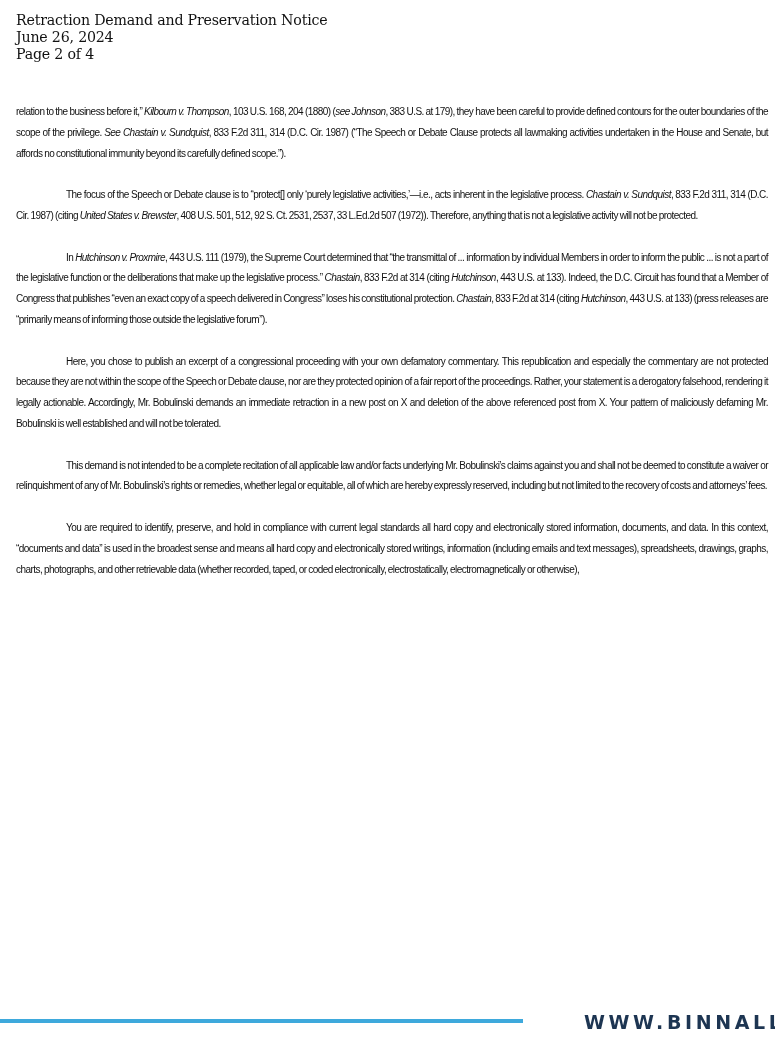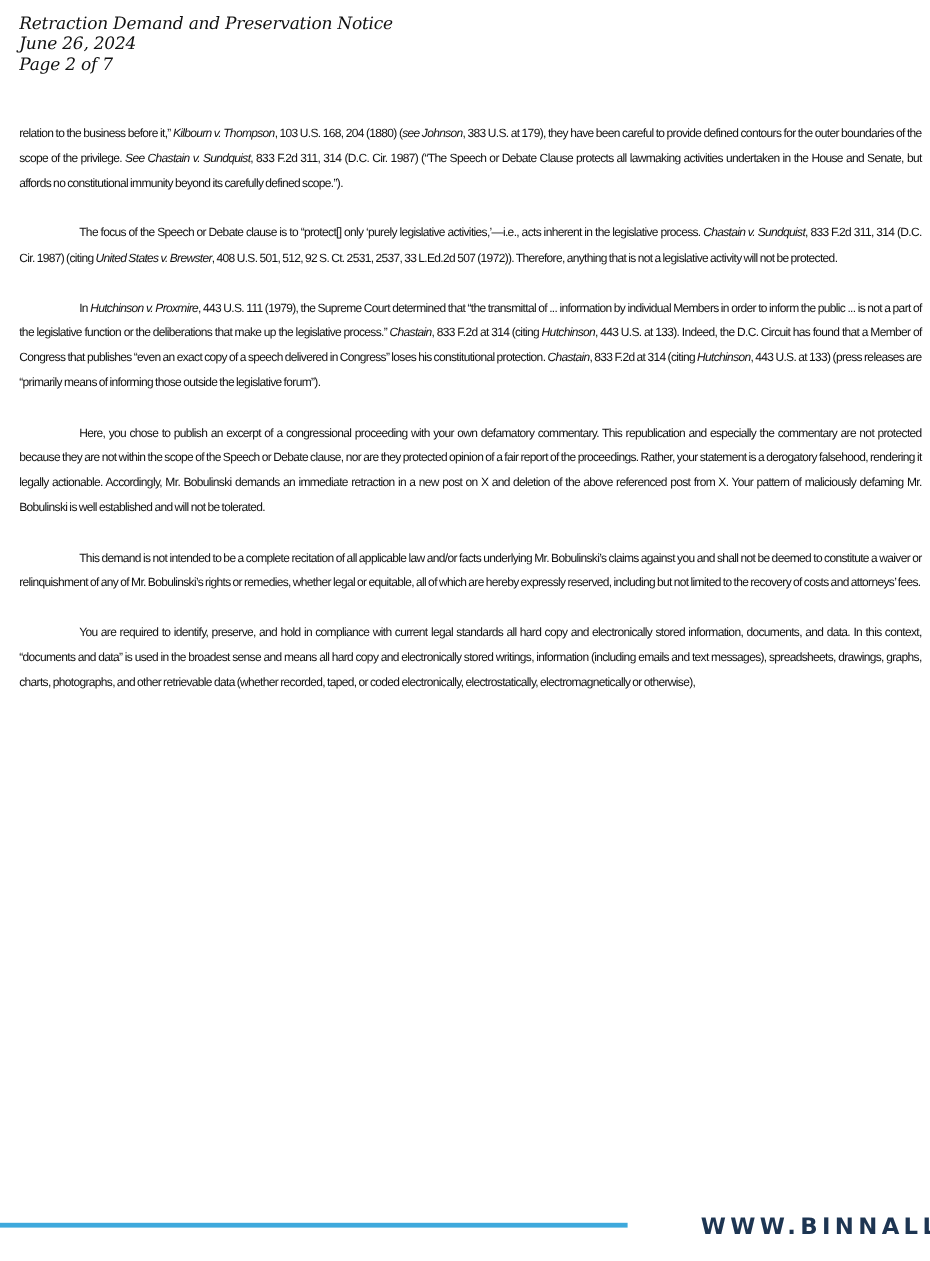--- a/index.html
+++ b/index.html
@@ -1,36 +1,36 @@
 <!DOCTYPE html>
 <html><head>
 <meta charset="utf-8">
 <style>
   html, body { margin:0; padding:0; background:#ffffff; }
   body { width:775px; height:1051px; position:relative; overflow:hidden;
          font-family:"DejaVu Serif","Liberation Serif",serif; color:#111; }
   .header { position:absolute; left:16px; top:12px; font-family:"DejaVu Serif",serif;
-            font-style:italic; font-size:14.2px; line-height:17px; color:#111; letter-spacing:-0.2px; }
+            font-size:14.2px; line-height:17px; color:#111; letter-spacing:-0.2px; }
   .header div { white-space:nowrap; }
   .body { position:absolute; left:16px; top:102px; width:752px;
           font-family:Liberation Sans, sans-serif; font-size:10px; line-height:20.8px;
           letter-spacing:-0.55px; word-spacing:-0.5px; }
   .para { text-align:justify; margin:0 0 20.8px 0; }
   .para.indent { text-indent:50px; }
   .footer-line { position:absolute; left:0; top:1019px; width:523px; height:4px; background:#3ea9dc; }
   .footer-url { position:absolute; left:548px; top:1011px; font-family:"DejaVu Sans",sans-serif;
                 font-weight:bold; font-size:19px; letter-spacing:3.6px; color:#1d3552; white-space:nowrap;margin-left:36px; }
 </style>
 </head>
 <body>
 
 <div class="header">
   <div>Retraction Demand and Preservation Notice</div>
   <div>June 26, 2024</div>
-  <div>Page 2 of 7</div>
+  <div>Page 2 of 4</div>
 </div>
 
 <div class="body" id="body">
     <p class="para"><span>relation to the business before it,” </span><i>Kilbourn v. Thompson</i><span>, 103 U.S. 168, 204 (1880) (</span><i>see Johnson</i><span>, 383 U.S. at 179), they have been careful to provide defined contours for the outer boundaries of the scope of the privilege. </span><i>See Chastain v. Sundquist</i><span>, 833 F.2d 311, 314 (D.C. Cir. 1987) (“The Speech or Debate Clause protects all lawmaking activities undertaken in the House and Senate, but affords no constitutional immunity beyond its carefully defined scope.”).</span></p>
     <p class="para indent"><span>The focus of the Speech or Debate clause is to “protect[] only ‘purely legislative activities,’—i.e., acts inherent in the legislative process. </span><i>Chastain v. Sundquist</i><span>, 833 F.2d 311, 314 (D.C. Cir. 1987) (citing </span><i>United States v. Brewster</i><span>, 408 U.S. 501, 512, 92 S. Ct. 2531, 2537, 33 L.Ed.2d 507 (1972)). Therefore, anything that is not a legislative activity will not be protected.</span></p>
     <p class="para indent"><span>In </span><i>Hutchinson v. Proxmire</i><span>, 443 U.S. 111 (1979), the Supreme Court determined that “the transmittal of ... information by individual Members in order to inform the public ... is not a part of the legislative function or the deliberations that make up the legislative process.” </span><i>Chastain</i><span>, 833 F.2d at 314 (citing </span><i>Hutchinson</i><span>, 443 U.S. at 133). Indeed, the D.C. Circuit has found that a Member of Congress that publishes “even an exact copy of a speech delivered in Congress” loses his constitutional protection. </span><i>Chastain</i><span>, 833 F.2d at 314 (citing </span><i>Hutchinson</i><span>, 443 U.S. at 133) (press releases are “primarily means of informing those outside the legislative forum”).</span></p>
     <p class="para indent"><span>Here, you chose to publish an excerpt of a congressional proceeding with your own defamatory commentary. This republication and especially the commentary are not protected because they are not within the scope of the Speech or Debate clause, nor are they protected opinion of a fair report of the proceedings. Rather, your statement is a derogatory falsehood, rendering it legally actionable. Accordingly, Mr. Bobulinski demands an immediate retraction in a new post on X and deletion of the above referenced post from X. Your pattern of maliciously defaming Mr. Bobulinski is well established and will not be tolerated.</span></p>
     <p class="para indent"><span>This demand is not intended to be a complete recitation of all applicable law and/or facts underlying Mr. Bobulinski’s claims against you and shall not be deemed to constitute a waiver or relinquishment of any of Mr. Bobulinski’s rights or remedies, whether legal or equitable, all of which are hereby expressly reserved, including but not limited to the recovery of costs and attorneys’ fees.</span></p>
     <p class="para indent"><span>You are required to identify, preserve, and hold in compliance with current legal standards all hard copy and electronically stored information, documents, and data.  In this context, “documents and data” is used in the broadest sense and means all hard copy and electronically stored writings, information (including emails and text messages), spreadsheets, drawings, graphs, charts, photographs, and other retrievable data (whether recorded, taped, or coded electronically, electrostatically, electromagnetically or otherwise),</span></p>
   </div>

